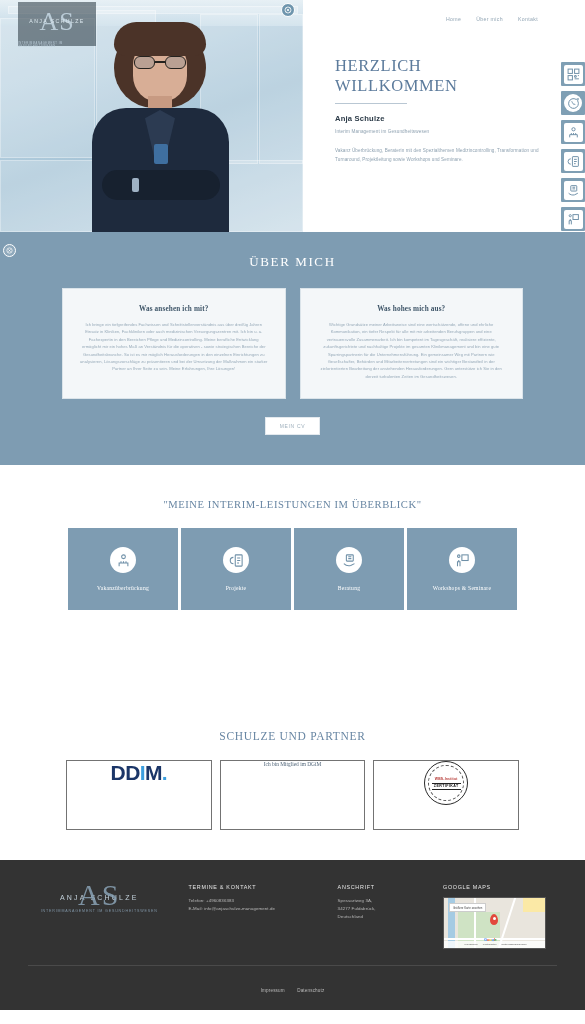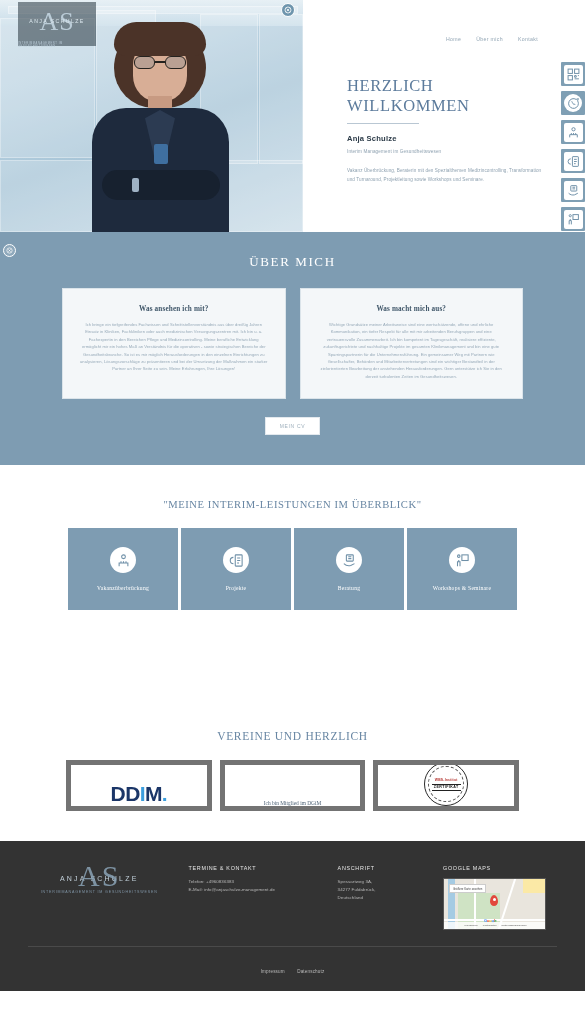--- a/index.html
+++ b/index.html
@@ -104,21 +104,21 @@
 
   .hero-badge {
     position:absolute; right:8px; top:3px;
     width:14px; height:14px; border-radius:50%;
     background:#6e95ad; border:1.5px solid #ffffff;
     display:flex; align-items:center; justify-content:center;
   }
   .hero-badge svg { width:8px; height:8px; }
 
   .hero-right {
-    flex:1; position:relative; background:#ffffff; padding-left:44px;margin-top:20px;
+    flex:1; position:relative; background:#ffffff; padding-left:32px;
   }
   .nav {
     display:flex; gap:15px; justify-content:flex-end;
     padding:16px 47px 0 0;
   }
   .nav a {
     font-size:5.2px; letter-spacing:.35px; color:#93a6b5;
     text-decoration:none;
   }
   .hero-copy { padding-top:34px; padding-right:40px; }
@@ -197,22 +197,22 @@
   }
 
   
   .partners { background:#ffffff; padding:92px 0 30px; }
   .partners-title {
     text-align:center; font-family:"Liberation Serif", serif;
     font-size:11.5px; letter-spacing:.7px; color:#6886a3; font-weight:400;
   }
   .logo-row { display:flex; gap:8px; padding:18px 66px 0; }
   .logo-cell {
-    flex:1; height:51px; background:#ffffff; border:5px solid #737373;
-    display:flex; align-items:flex-end; justify-content:center; overflow:hidden;
+    flex:1; height:70px; background:#ffffff; border:1px solid #737373;
+    display:flex; align-items:flex-start; justify-content:center; overflow:hidden;
   }
   .ddim { font-family:"Liberation Sans", sans-serif; font-weight:bold; font-size:21px; letter-spacing:-.6px; color:#1b3668; }
   .ddim .accent { color:#3b9ede; }
   .ddim .dot { color:#3b9ede; }
   .dgim-txt { font-family:"Liberation Serif", serif; font-size:5.4px; color:#4e6377; }
   .caestra { text-align:center; position:relative; width:88px; }
   .caestra .word { font-family:"Liberation Sans", sans-serif; font-weight:bold; font-size:13.5px; color:#231f20; letter-spacing:-.3px;}
   .caestra .word .s { color:#e8722a; }
   .caestra .sub { font-size:5px; letter-spacing:2px; color:#54565a; margin-top:-1px;}
   .caestra .swoosh {
@@ -404,21 +404,21 @@
           <path d="M8 8l8 8M16 8l-8 8"></path>
       </svg>
     </div>
     <h2 class="about-title">ÜBER MICH</h2>
     <div class="cards">
       <div class="card">
         <h3>Was ansehen ich mit?</h3>
         <p>Ich bringe ein tiefgreifendes Fachwissen und Schnittstellenverständnis aus über dreißig Jahren Einsatz in Kliniken, Fachkliniken oder auch medizinischen Versorgungszentren mit. Ich bin u. a. Fachexpertin in den Bereichen Pflege und Medizincontrolling. Meine berufliche Entwicklung ermöglicht mir ein hohes Maß an Verständnis für die operativen - sowie strategischen Bereiche der Gesundheitsbranche. So ist es mir möglich Herausforderungen in den einzelnen Einrichtungen zu analysieren, Lösungsvorschläge zu präsentieren und bei der Umsetzung der Maßnahmen ein starker Partner an Ihrer Seite zu sein. Meine Erfahrungen, Ihre Lösungen!</p>
       </div>
       <div class="card">
-        <h3>Was macht mich aus?</h3>
+        <h3>Was hohes mich aus?</h3>
         <p>Wichtige Grundsätze meiner Arbeitsweise sind eine wertschätzende, offene und ehrliche Kommunikation, ein tiefer Respekt für alle mit mir arbeitenden Berufsgruppen und eine vertrauensvolle Zusammenarbeit. Ich bin kompetent im Tagesgeschäft, realisiere effiziente, zukunftsgerichtete und nachhaltige Projekte im gesamten Klinikmanagement und bin eine gute Sparringspartnerin für die Unternehmensführung. Ein gemeinsamer Weg mit Partnern wie Gesellschafter, Behörden und Mitarbeitervertretungen sind ein wichtiger Bestandteil in der zielorientierten Bearbeitung der anstehenden Herausforderungen. Gern unterstütze ich Sie in den derzeit turbulenten Zeiten im Gesundheitswesen.</p>
       </div>
     </div>
     <div class="cv-wrap">
       <button class="cv-btn">MEIN CV</button>
     </div>
   </section>
 
   <section class="services">
     <h2 class="services-title">"MEINE INTERIM-LEISTUNGEN IM ÜBERBLICK"</h2>
@@ -459,21 +459,21 @@
               <circle cx="6" cy="5" r="2"></circle>
             <path d="M4 21v-7h4v7M6 14v-3"></path>
           </svg>
         </div>
         <div class="svc-label">Workshops &amp; Seminare</div>
       </div>
     </div>
   </section>
 
   <section class="partners">
-    <h2 class="partners-title">VEREINE UND HERZLICH</h2>
+    <h2 class="partners-title">SCHULZE UND PARTNER</h2>
     <div class="logo-row">
       <div class="logo-cell">
         <div class="ddim">DD<span class="accent">I</span>M<span class="dot">.</span></div>
       </div>
       <div class="logo-cell">
         <div class="dgim-txt">Ich bin Mitglied im DGiM</div>
       </div>
       <div class="logo-cell">
         <div class="cert-seal">
           <div class="cert-a">WBS-Institut</div>

